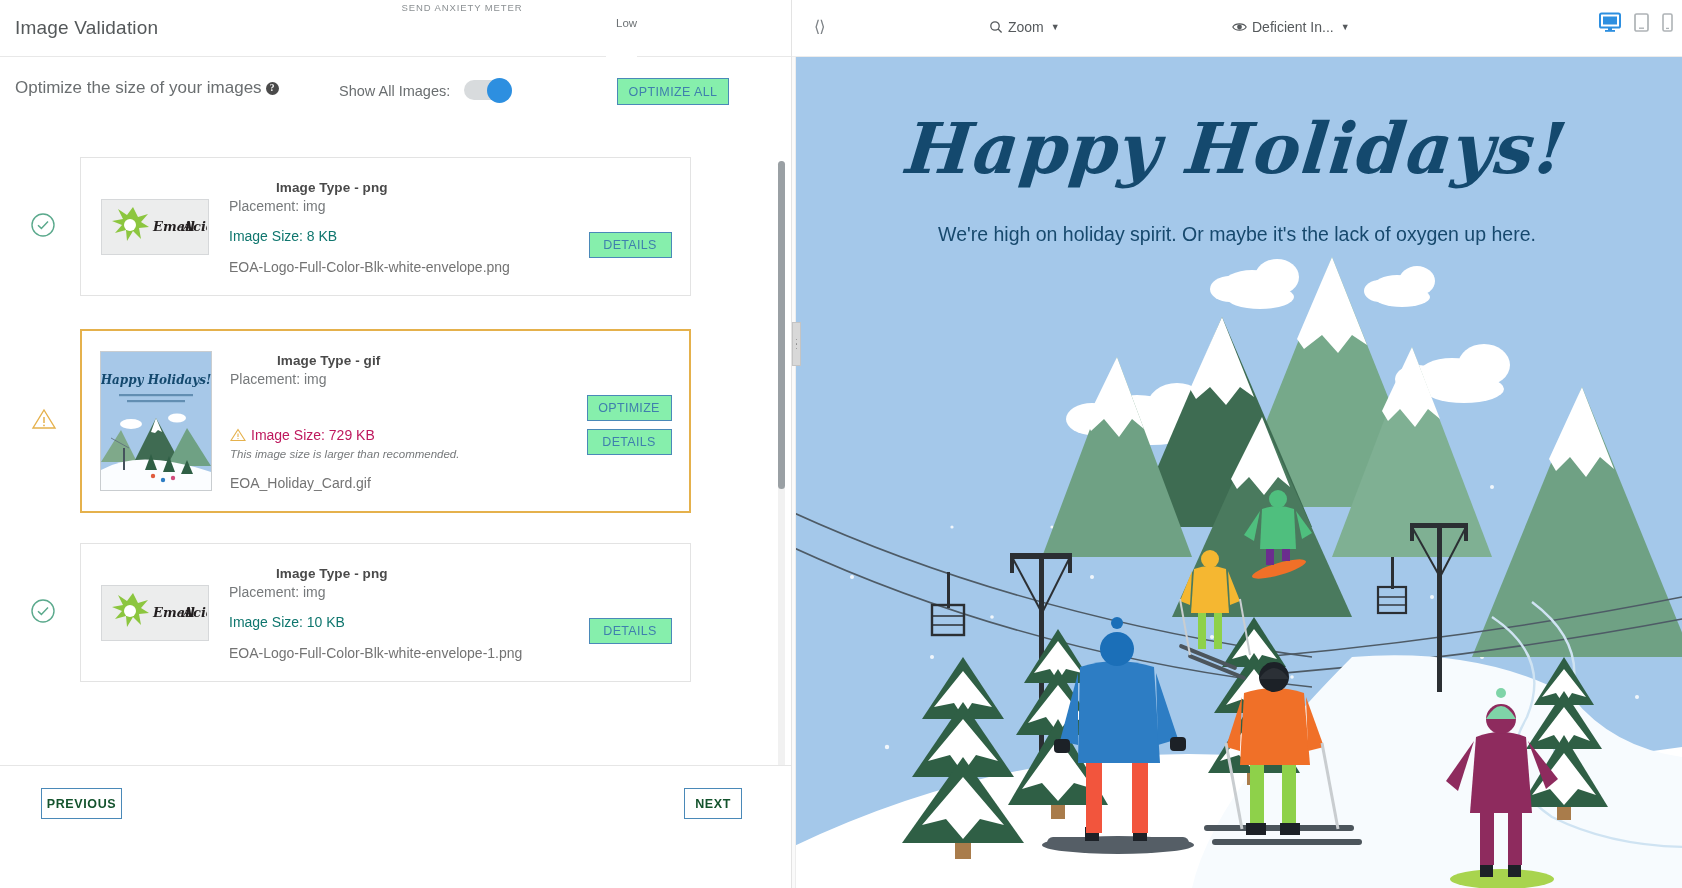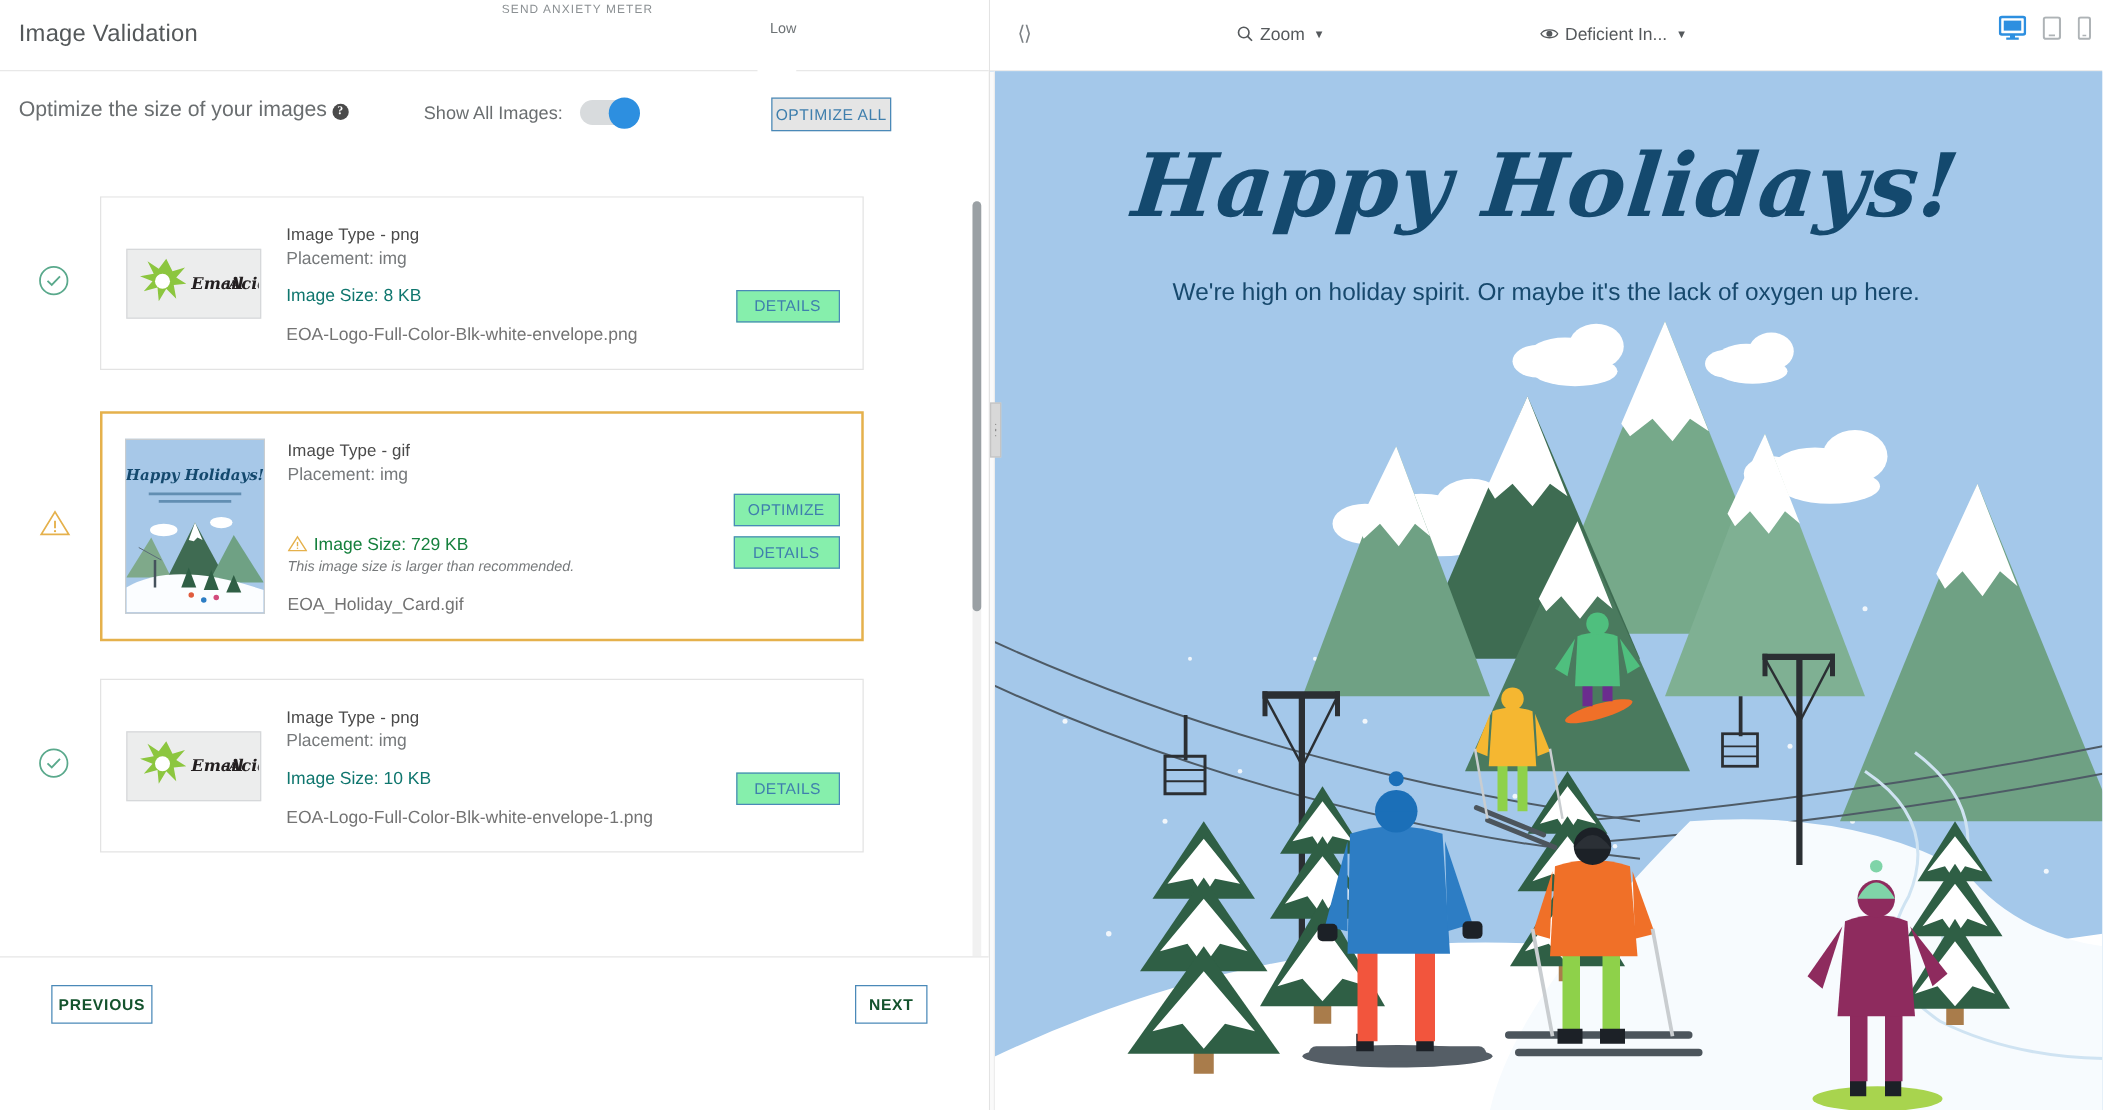--- a/index.html
+++ b/index.html
@@ -61,22 +61,22 @@
   .toggle {
     position:absolute; left:464px; top:23px; width:46px; height:20px;
     border-radius:11px; background:#d8dbdd;
   }
   .toggle .knob {
     position:absolute; right:-2px; top:-2px; width:25px; height:25px;
     border-radius:50%; background:#2d8fe0;
   }
   .optimize-all {
     position:absolute; left:617px; top:21px;
-    width:96px; height:27px; border:1px solid #4a89b8;
-    color:#3f7fad; background:#e5e5e5; font-size:12.5px;
+    width:112px; height:27px; border:1px solid #4a89b8;
+    color:#3f7fad; background:#86efac; font-size:12.5px;
     letter-spacing:.4px; cursor:pointer;
     font-family:"Liberation Sans", sans-serif;
   }
   .dlmap {
     position:absolute; left:278px; top:122px;
     display:flex; align-items:center; gap:9px;
   }
   .dlmap-icon { width:22px; height:16px; display:flex; flex-direction:column; justify-content:space-between; }
   .dlmap-icon i { display:block; height:2.6px; border-radius:1px; }
   .dlmap-icon i:nth-child(1){ width:22px; background:#f0b323; }
@@ -111,25 +111,25 @@
     position:absolute; left:-51px; top:50%; transform:translateY(-50%);
   }
   .thumb-cell { width:148px; flex:0 0 148px; display:flex; justify-content:center; align-items:center; }
   .thumb {
     background:#eceded; border:1px solid #d6d8da;
     display:flex; align-items:center; justify-content:center; overflow:hidden;
   }
   .thumb.logo { width:108px; height:56px; }
   .thumb.card-gif { width:112px; height:140px; background:#a7c8e8; border-color:#c9cdd0; padding:0; }
   .info { flex:1 1 auto; padding-top:2px; }
-  .info .type { font-size:13.5px; color:#4a4a4a; font-weight:normal; letter-spacing:.1px; }
+  .info .type { font-size:13.5px; color:#4a4a4a; font-weight:bold; letter-spacing:.1px;margin-left:47px; }
   .info .placement { font-size:14px; color:#76797b; margin-top:3px; }
   .info .size { font-size:14px; margin-top:14px; }
   .info .size.ok { color:#0f766e; }
-  .info .size.bad { color:#15803d;margin-top:40px; }
+  .info .size.bad { color:#be185d;margin-top:40px; }
   .info .note { font-size:11.5px; color:#76797b; font-style:italic; margin-top:5px; }
   .info .fname { font-size:14px; color:#737373; margin-top:15px; }
   .btncol { width:120px; flex:0 0 120px; padding-top:44px; display:flex; flex-direction:column; align-items:center; gap:8px; }
   .btncol.single { padding-top:54px; }
   .btn-outline {
     width:83px; height:26px; border:1px solid #4a89b8; background:#86efac;
     color:#3f7fad; font-size:12.5px; letter-spacing:.3px; cursor:pointer;
     font-family:"Liberation Sans", sans-serif;
   }
   .btn-outline.wide { width:85px; }

